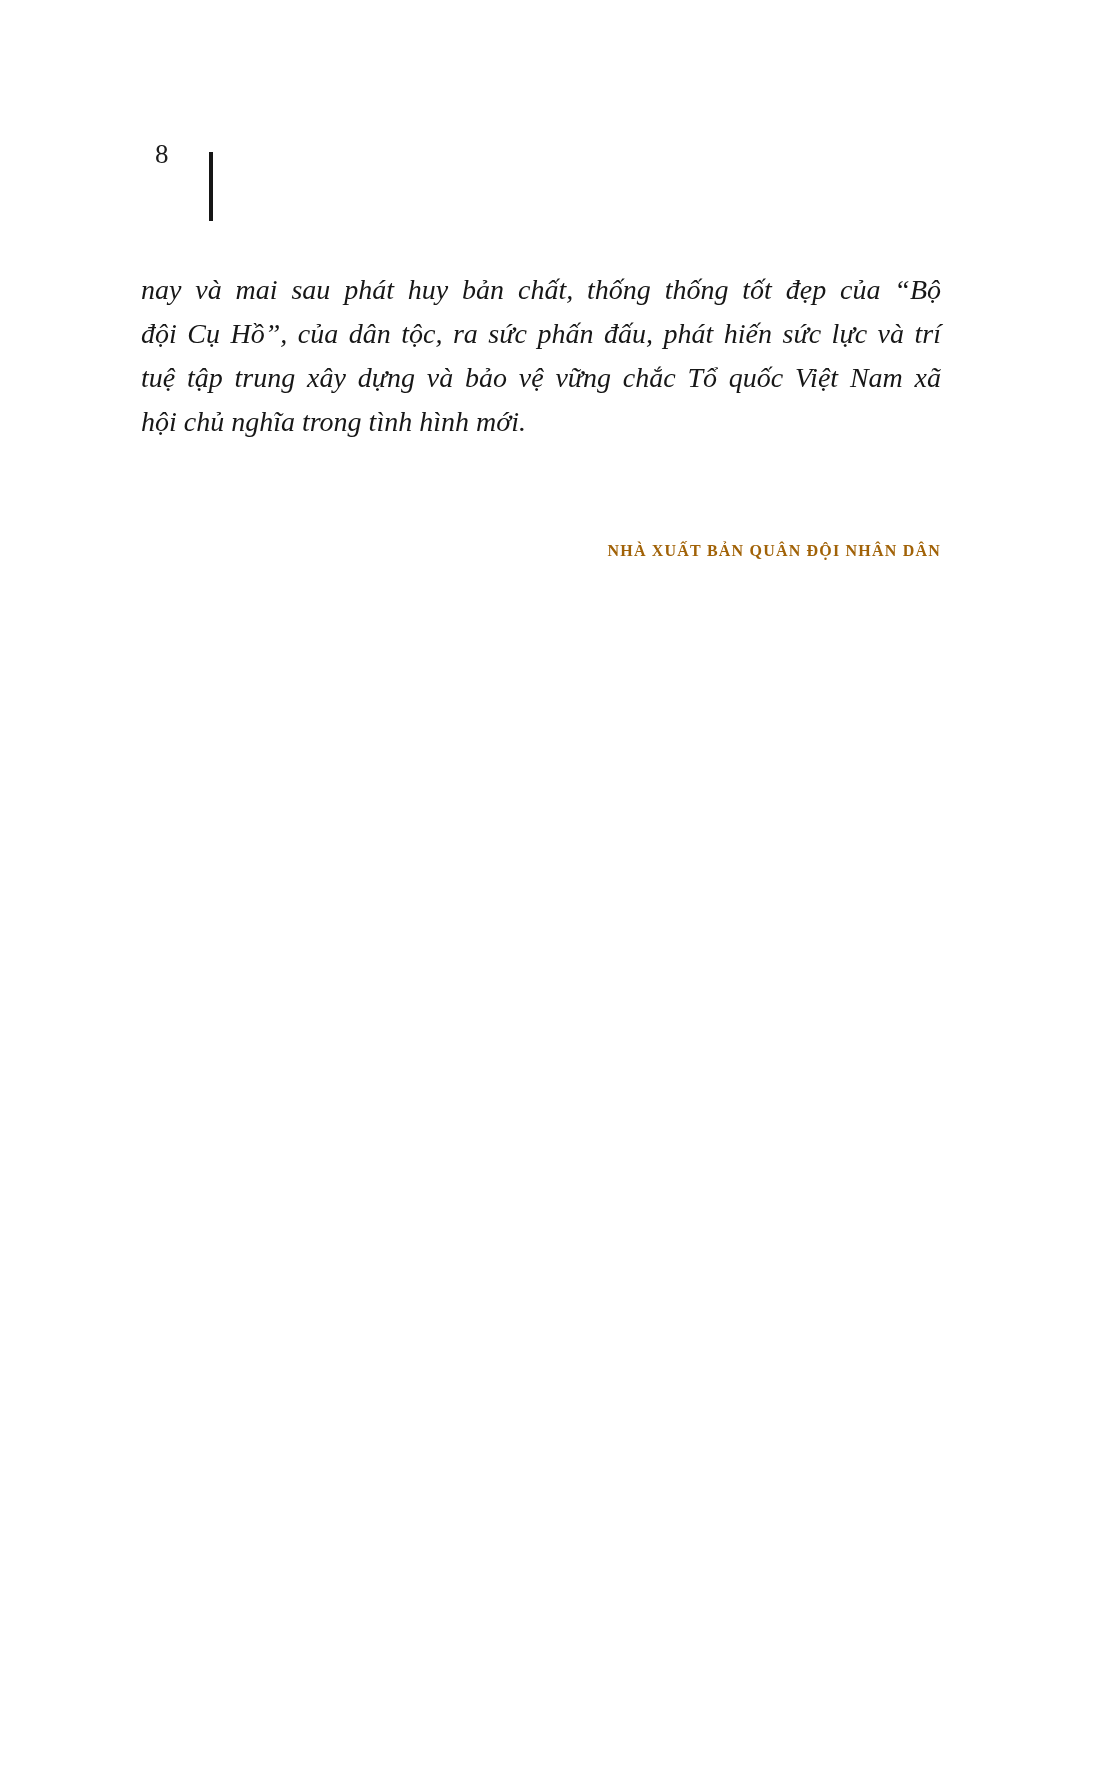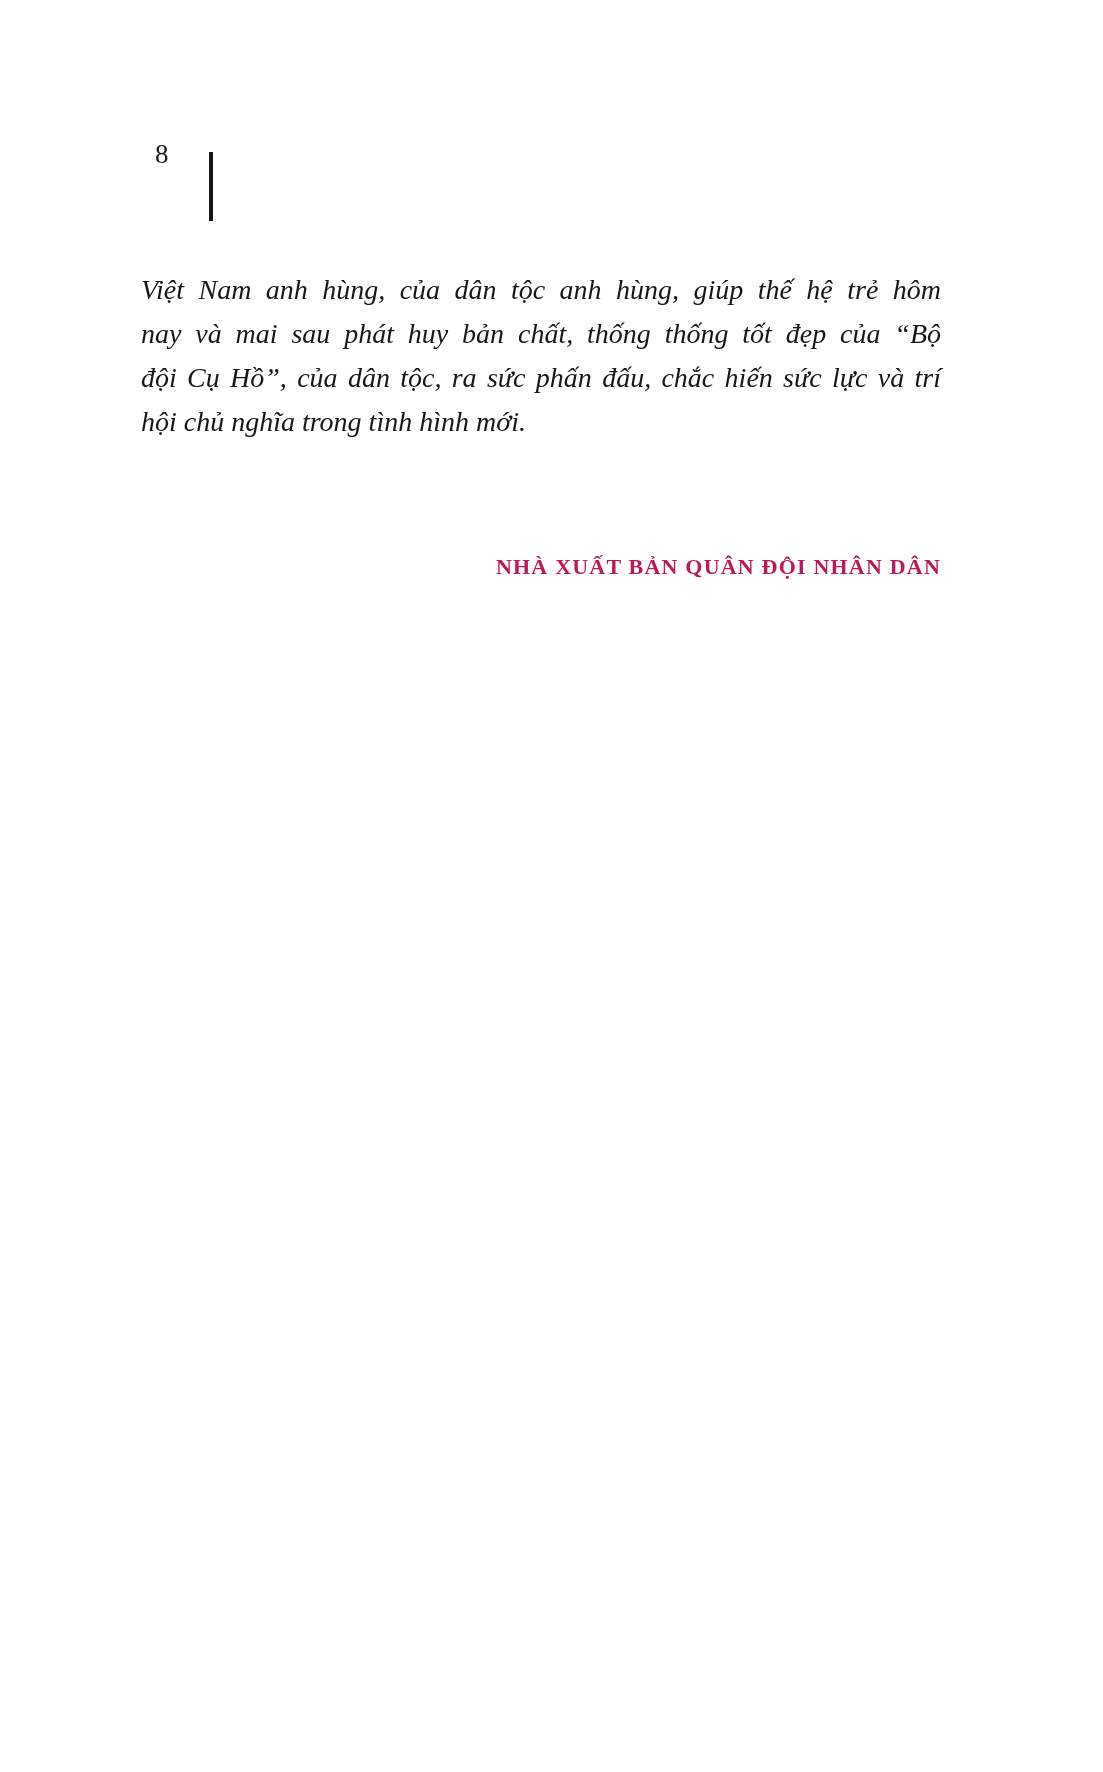--- a/index.html
+++ b/index.html
@@ -46,41 +46,41 @@
     text-align-last: justify;
     white-space: normal;
   }
   .paragraph .line.last {
     text-align-last: left;
     font-family: Liberation Serif, serif;
   }
   .signature {
     position: absolute;
     left: 141px;
-    top: 552px;
+    top: 536px;
     width: 800px;
     text-align: right;
     font-weight: bold;
-    font-size: 22px;
+    font-size: 16px;
     letter-spacing: 1.2px;
-    color: #be185d;
+    color: #a16207;
     line-height: 30px;
   }
 </style>
 </head>
 <body>
 
 <div>
 
   <span class="page-number">8</span>
 
   <div class="vertical-rule"></div>
 
   <div class="paragraph">
-    <div class="line">Việt Nam anh hùng, của dân tộc anh hùng, giúp thế hệ trẻ hôm</div>
     <div class="line">nay và mai sau phát huy bản chất, thống thống tốt đẹp của “Bộ</div>
-    <div class="line">đội Cụ Hồ”, của dân tộc, ra sức phấn đấu, chắc hiến sức lực và trí</div>
+    <div class="line">đội Cụ Hồ”, của dân tộc, ra sức phấn đấu, phát hiến sức lực và trí</div>
+    <div class="line">tuệ tập trung xây dựng và bảo vệ vững chắc Tổ quốc Việt Nam xã</div>
     <div class="line last">hội chủ nghĩa trong tình hình mới.</div>
   </div>
 
   <div class="signature">NHÀ XUẤT BẢN QUÂN ĐỘI NHÂN DÂN</div>
 
 </div>
 
 </body></html>

